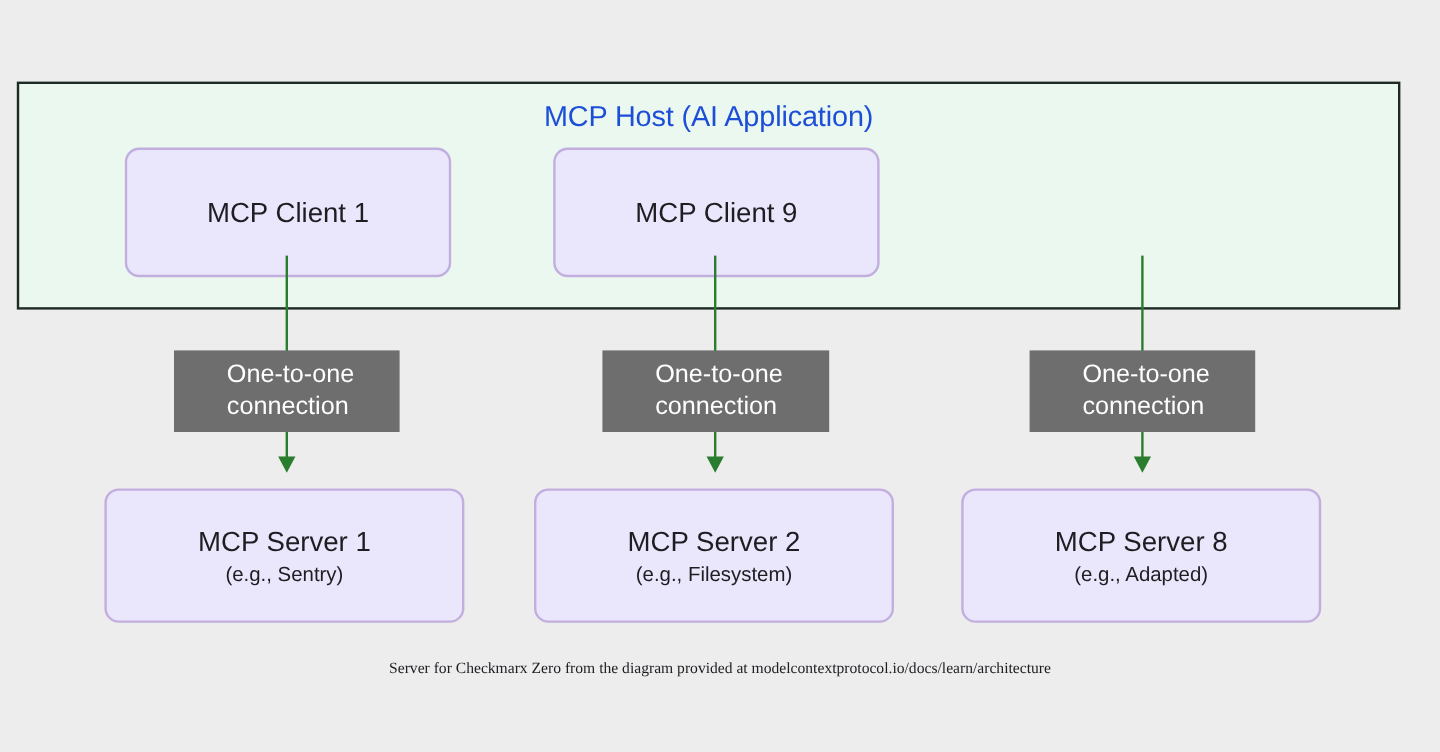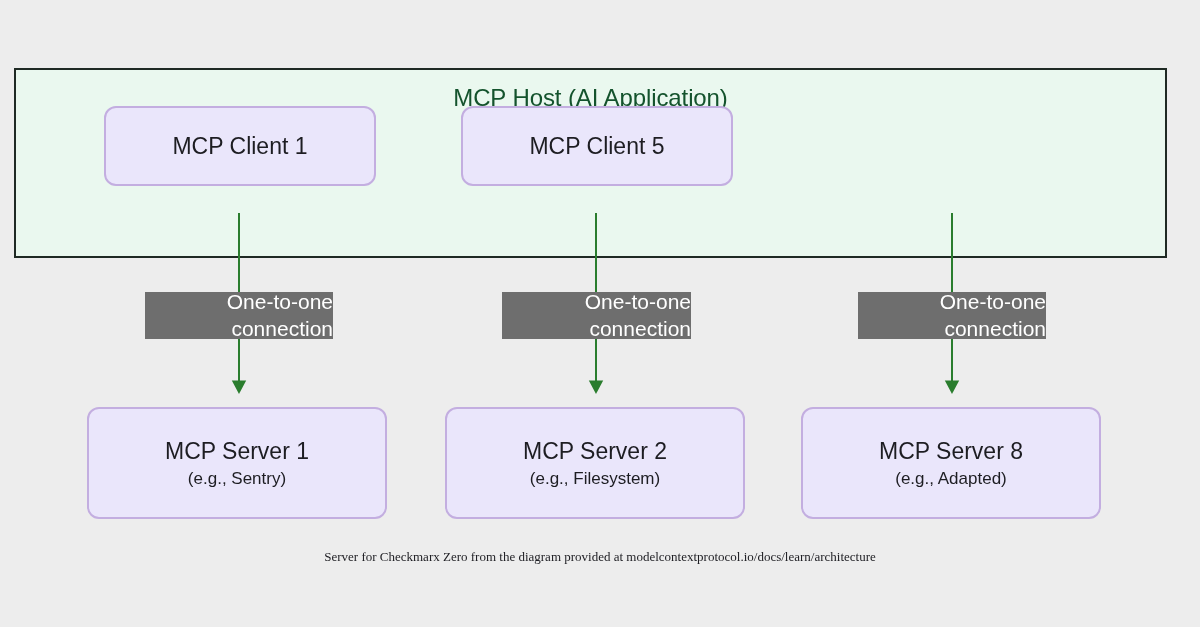--- a/index.html
+++ b/index.html
@@ -30,21 +30,21 @@
     border: 2px solid #1f2a24;
     box-sizing: border-box;
   }
   .host-title {
     position: absolute;
     left: 0;
     top: 14px;
     width: 100%;
     text-align: center;
     font-size: 24px;
-    color: #14532d;
+    color: #1d4ed8;
     letter-spacing: -0.1px;
   }
 
   
   .node {
     position: absolute;
     background: #eae6fb;
     border: 2px solid #c3aee0;
     border-radius: 12px;
     box-sizing: border-box;
@@ -54,45 +54,46 @@
     justify-content: center;
     color: #1d1d22;
     font-size: 23px;
     line-height: 1.42;
     text-align: center;
   }
   .node .sub {
     font-size: 17px;
   }
 
-  .client { width: 272px; height: 80px; top: 106px; }
+  .client { width: 272px; height: 108px; top: 123px; }
   .client-1 { left: 104px; }
   .client-2 { left: 461px; }
   .client-3 { left: 817px; }
 
   .server { width: 300px; height: 112px; top: 407px; }
   .server-1 { left: 87px; }
   .server-2 { left: 445px; }
   .server-3 { left: 801px; }
 
   
   .conn-label {
     position: absolute;
     background: #6e6e6e;
     color: #ffffff;
     font-size: 21px;
     line-height: 1.28;
     text-align: center;
     display: flex;
     flex-direction: column;
-    align-items: flex-end;
+    align-items: flex-start;
     justify-content: center;
     box-sizing: border-box;
     top: 292px;
-    height: 47px;
+    height: 68px;
+    padding-left: 44px;
   }
   .conn-1 { left: 145px; width: 188px; }
   .conn-2 { left: 502px; width: 189px; }
   .conn-3 { left: 858px; width: 188px; }
 
   
   .arrows {
     position: absolute;
     left: 0;
     top: 0;
@@ -119,21 +120,21 @@
 <div class="canvas">
 
   <div class="host-box">
     <div class="host-title">MCP Host (AI Application)</div>
   </div>
 
   <div class="node client client-1">
     <div>MCP Client 1</div>
   </div>
   <div class="node client client-2">
-    <div>MCP Client 5</div>
+    <div>MCP Client 9</div>
   </div>
 
   <svg class="arrows" viewBox="0 0 1200 627">
     <defs>
       <marker id="arrowhead" markerWidth="9" markerHeight="9" refX="3.2" refY="4.2" orient="auto" markerUnits="strokeWidth">
         <path d="M0.4,0.6 L7.2,4.2 L0.4,7.8 Z" fill="#2a7d2e"></path>
       </marker>
     </defs>
     <line x1="239" y1="213" x2="239" y2="386" stroke="#2a7d2e" stroke-width="2" marker-end="url(#arrowhead)"></line>
     <line x1="596" y1="213" x2="596" y2="386" stroke="#2a7d2e" stroke-width="2" marker-end="url(#arrowhead)"></line>

